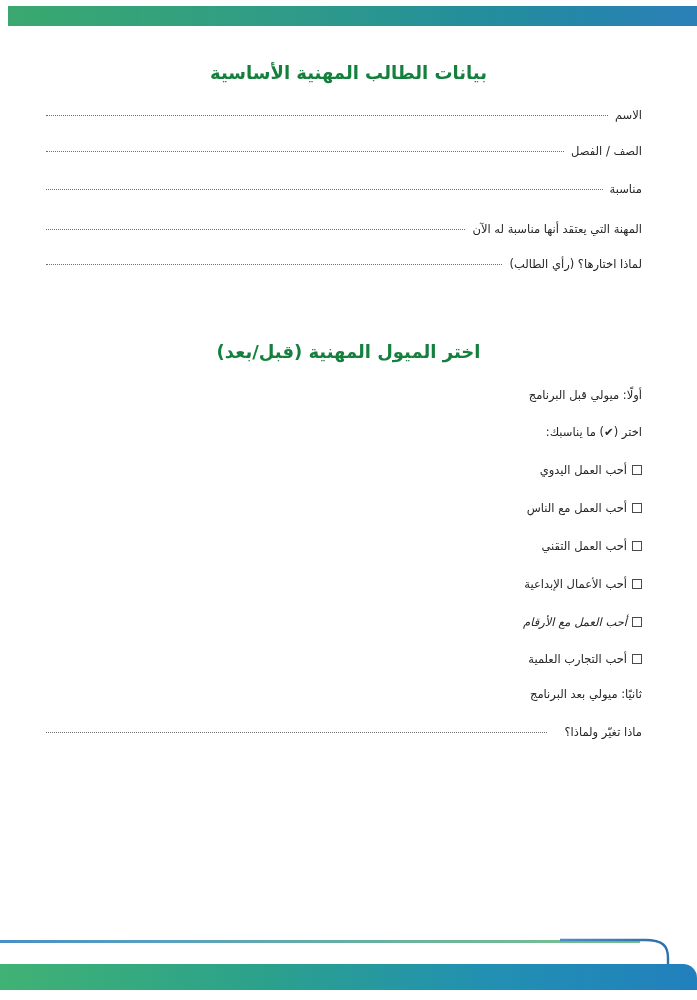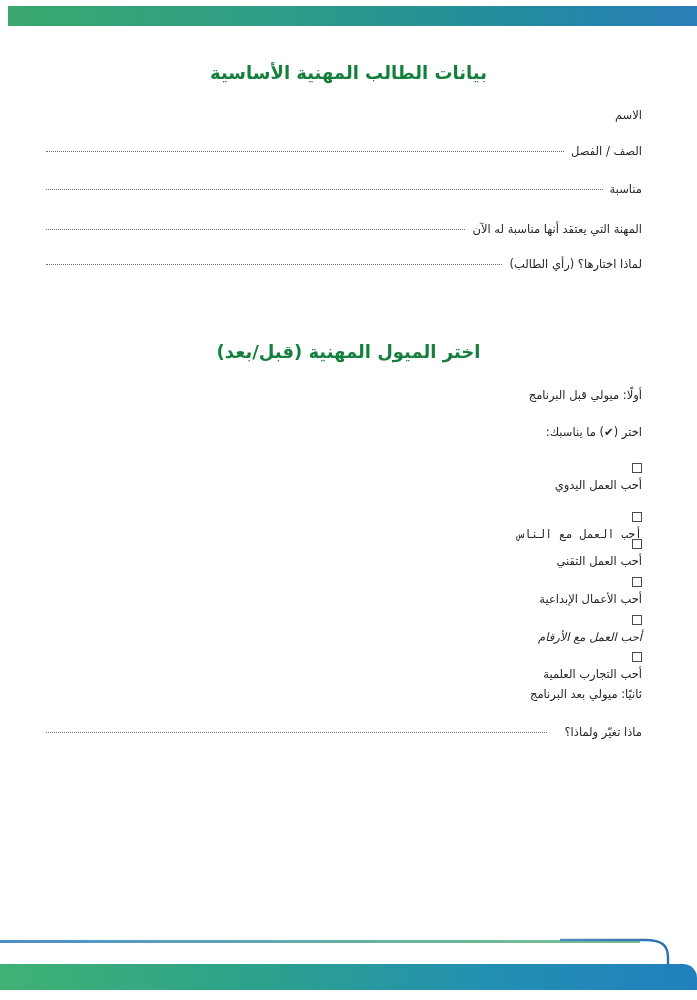--- a/index.html
+++ b/index.html
@@ -111,21 +111,22 @@
   }
 
   
   .check-item {
     position: absolute;
     right: 55px;
     font-size: 11.5px;
     color: #262626;
     white-space: nowrap;
     display: flex;
-    flex-direction: column;
+    flex-direction: row;
+    align-items: center;
     gap: 5px;
   }
   .check-box {
     flex: 0 0 auto;
     width: 8px;
     height: 8px;
     border: 1px solid #4a4a4a;
     display: inline-block;
     background: #ffffff;
   }
@@ -133,21 +134,21 @@
     flex: 0 0 auto;
   }
 </style>
 </head>
 <body>
 
 <div class="top-banner"></div>
 
 <div class="section-title" id="title-basic-data">بيانات الطالب المهنية الأساسية</div>
 
-<div class="form-row" style="top:108px;flex-direction:column;">
+<div class="form-row" style="top:108px;">
   <span class="field-label">الاسم</span>
   <span class="leader"></span>
 </div>
 
 <div class="form-row" style="top:144px;">
   <span class="field-label">الصف / الفصل</span>
   <span class="leader"></span>
 </div>
 
 <div class="form-row" style="top:182px;">
@@ -169,21 +170,21 @@
 
 <div class="text-line" style="top:388px;">أولًا: ميولي قبل البرنامج</div>
 
 <div class="text-line" style="top:425px;">اختر (✔) ما يناسبك:</div>
 
 <div class="check-item" style="top:463px;">
   <span class="check-box"></span>
   <span class="check-label">أحب العمل اليدوي</span>
 </div>
 
-<div class="check-item" style="top:512px;font-family:Liberation Mono, monospace;">
+<div class="check-item" style="top:501px;">
   <span class="check-box"></span>
   <span class="check-label">أحب العمل مع الناس</span>
 </div>
 
 <div class="check-item" style="top:539px;">
   <span class="check-box"></span>
   <span class="check-label">أحب العمل التقني</span>
 </div>
 
 <div class="check-item" style="top:577px;">

